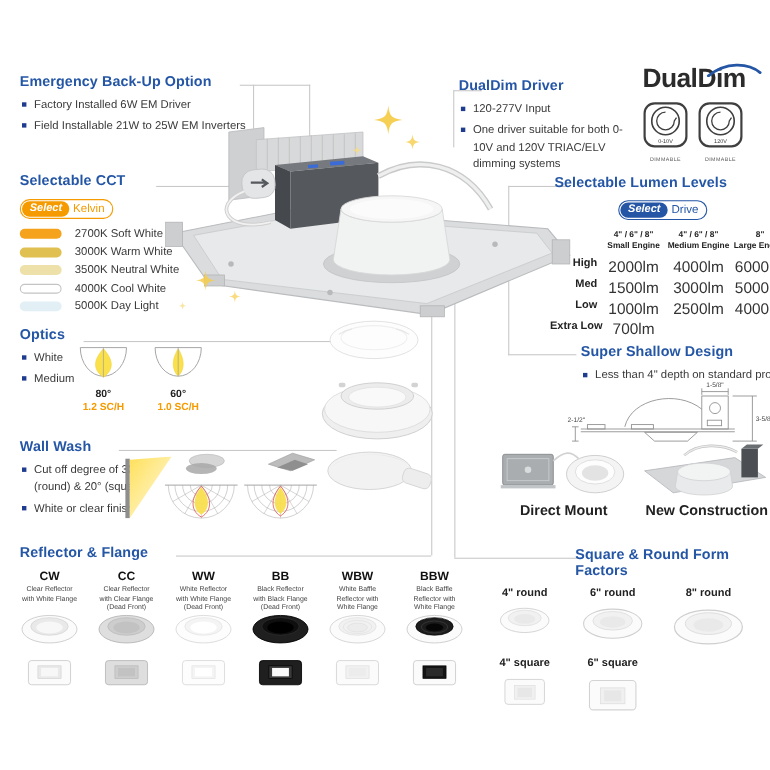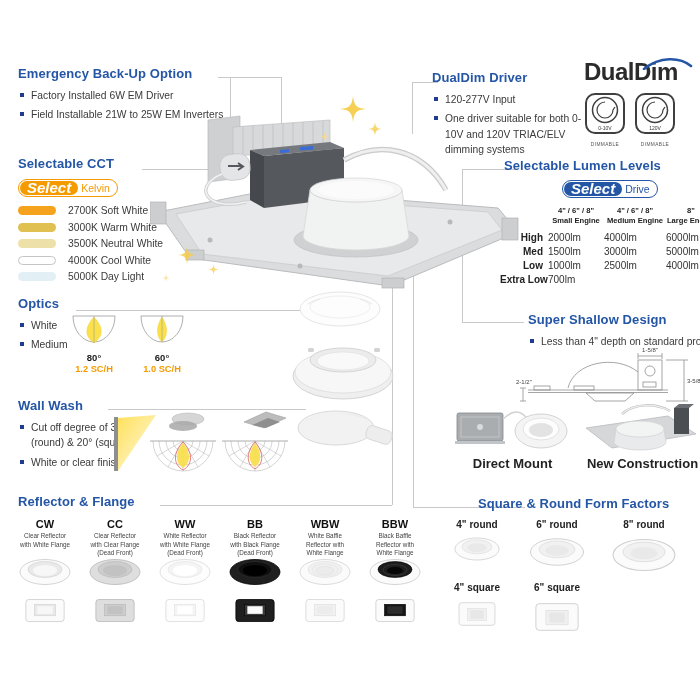--- a/index.html
+++ b/index.html
@@ -6,33 +6,33 @@
   html,body{background:#fff}
   body{font-family:"Liberation Sans",sans-serif;color:#333}
   .canvas{position:relative;width:700px;height:700px;background:#fff;overflow:hidden}
   .line{position:absolute;background:#c9c9c9}
   .sec{position:absolute}
   .title{color:#2456a5;font-size:13px;font-weight:bold;letter-spacing:.1px}
   ul.bul{list-style:none;margin-top:7px}
   ul.bul li{display:flex;font-size:10.3px;color:#3a3a3a;line-height:1.5;margin-bottom:4px}
   ul.bul li::before{content:"";flex:0 0 auto;width:4px;height:4px;background:#1f3c8f;margin:5px 7px 0 2px}
   .badge{display:inline-flex;align-items:center;border:1.5px solid;border-radius:11px;padding:1px;background:#fff}
-  .badge .b1{color:#fff;font-weight:bold;font-style:italic;font-size:15px;line-height:14px;padding:0 7px;border-radius:8px}
+  .badge .b1{color:#fff;font-weight:bold;font-style:italic;font-size:10px;line-height:14px;padding:0 7px;border-radius:8px}
   .badge .b2{font-weight:normal;font-size:10.5px;padding:0 6px 0 3px}
   .badge.orange{border-color:#f59b00}.badge.orange .b1{background:#f59b00}.badge.orange .b2{color:#f59b00}
   .badge.blue{border-color:#2456a5}.badge.blue .b1{background:#2456a5}.badge.blue .b2{color:#2456a5}
   .cct-row{display:flex;align-items:center;height:13.5px;margin-top:3px}
   .sw{width:38px;height:9px;border-radius:5px;margin-right:12px;flex:0 0 auto}
   .sw0{background:#f5a31c}.sw1{background:#dfc050}.sw2{background:#ede0a8}
   .sw3{background:#fff;border:1px solid #c4c4c4}.sw4{background:#e2f0f6}
   .cct-label{font-size:10.3px;color:#3a3a3a}
   .lumen-table{display:grid;grid-template-columns:48px 56px 62px 50px;column-gap:0;margin-top:8px;row-gap:0}
   .lh{font-size:7.6px;font-weight:bold;text-align:center;line-height:1.3;color:#222;padding-bottom:3px}
   .rl{font-size:10px;font-weight:bold;text-align:right;padding:3px 5px 0 0;color:#222;white-space:nowrap}
-  .val{font-size:10px;text-align:left;color:#333;padding-top:3px}
+  .val{font-size:14px;text-align:center;color:#333;padding-top:3px}
   .beam{position:absolute;width:46px;text-align:center}
   .beam .ang{font-size:9.5px;font-weight:bold;color:#222;margin-top:1px}
   .beam .sch{font-size:9.3px;font-weight:bold;color:#f59b00;margin-top:1px}
   .rf-row{display:flex;gap:16px;margin-top:9px}
   .rf-col{width:58px;text-align:center}
   .rf-code{font-weight:bold;font-size:11px;color:#111}
   .rf-desc{font-size:6.3px;color:#444;line-height:1.35;margin-top:2px;height:23px}
   .mount-label{position:absolute;font-size:13px;font-weight:bold;color:#222;text-align:center}
   .ff-label{font-size:10px;font-weight:bold;color:#222;text-align:center}
   .ff-cell{display:flex;flex-direction:column;align-items:center}
@@ -63,21 +63,21 @@
   <div class="line" style="left:413px;top:507px;width:112px;height:1px"></div>
 
   <section class="sec" style="left:18px;top:66px;width:222px">
     <div class="title">Emergency Back-Up Option</div>
     <ul class="bul">
       <li>Factory Installed 6W EM Driver</li>
       <li>Field Installable 21W to 25W EM Inverters</li>
     </ul>
   </section>
 
-  <section class="sec" style="left:432px;top:70px;width:152px">
+  <section class="sec" style="left:417px;top:70px;width:152px">
     <div class="title">DualDim Driver</div>
     <ul class="bul">
       <li>120-277V Input</li>
       <li>One driver suitable for both 0-10V and 120V TRIAC/ELV dimming systems</li>
     </ul>
   </section>
 
   <section class="sec" style="left:584px;top:58px;width:110px">
     <div style="position:relative">
       <span class="logo-text">DualDim</span>
@@ -404,21 +404,21 @@
           <rect x="3" y="3" width="40" height="23" rx="3" fill="#fbfbfb" stroke="#c9c9c9" stroke-width="0.8"></rect>
           <rect x="12" y="8" width="22" height="12" fill="#141414" stroke="#000" stroke-width="0.6"></rect>
           <rect x="15" y="10" width="16" height="8" fill="#2b2b2b"></rect>
         </svg>
       </div>
 
     </div>
   </section>
 
   <section class="sec" style="left:438px;top:496px;width:260px">
-    <div class="title" style="margin-left:40px">Square &amp; Round Form Factors</div>
+    <div class="title" style="margin-left:85px">Square &amp; Round Form Factors</div>
     <div style="display:flex;margin-top:8px">
       <div class="ff-cell" style="width:78px">
         <div class="ff-label">4" round</div>
         <svg width="48" height="30" viewBox="0 0 54 34" style="margin-top:4px">
           <ellipse cx="27" cy="17" rx="25" ry="12.5" fill="#fbfbfb" stroke="#cfcfcf" stroke-width="0.9"></ellipse>
           <ellipse cx="27" cy="14.5" rx="17" ry="8" fill="#f1f1f1" stroke="#dcdcdc" stroke-width="0.7"></ellipse>
           <ellipse cx="27" cy="15.5" rx="11" ry="5" fill="#e9e9e9"></ellipse>
         </svg>
       </div>
       <div class="ff-cell" style="width:82px">

